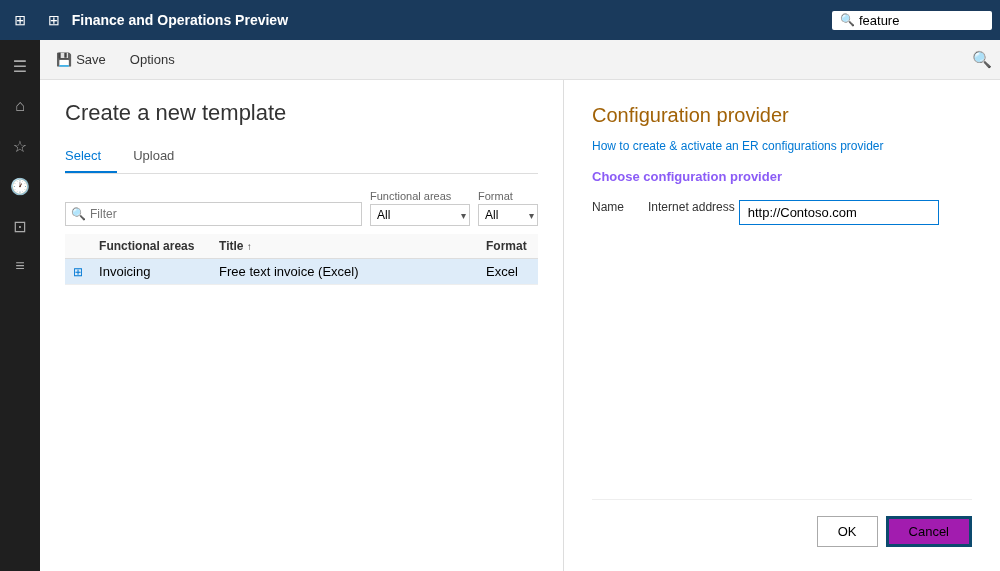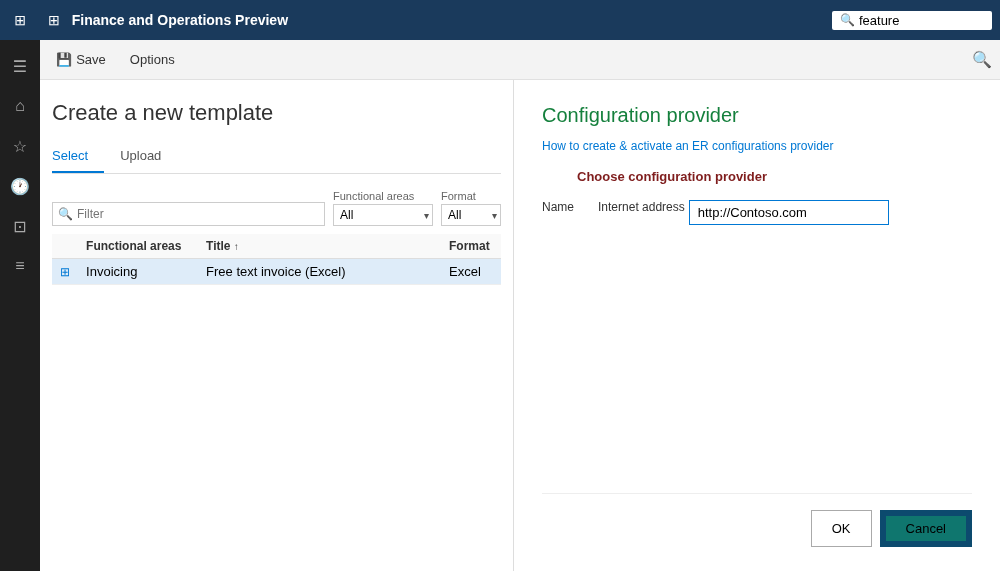--- a/index.html
+++ b/index.html
@@ -101,23 +101,23 @@
       margin-left: auto;
       background: none;
       border: none;
       cursor: pointer;
       font-size: 16px;
       color: #555;
     }
 
     
     .left-panel {
-      width: 474px;
+      width: 524px;
       flex-shrink: 0;
-      padding: 20px 12px;
+      padding: 20px 25px;
       overflow-y: auto;
       border-right: 1px solid #ddd;
     }
 
     .page-title {
       font-size: 22px;
       font-weight: 300;
       color: #333;
       margin-bottom: 16px;
     }
@@ -247,36 +247,35 @@
       flex: 1;
       padding: 24px 28px;
       background: #fff;
       display: flex;
       flex-direction: column;
       position: relative;
     }
     .panel-title {
       font-size: 20px;
       font-weight: 300;
-      color: #15803d;
+      color: #a16207;
       margin-bottom: 12px;
     }
     .panel-link {
       color: #0078d4;
       font-size: 12px;
       text-decoration: none;
       margin-bottom: 16px;
       display: inline-block;
     }
     .panel-subtitle {
       font-size: 13px;
       font-weight: 600;
-      color: #7f1d1d;
+      color: #8b5cf6;
       margin-bottom: 16px;
-      margin-left: 35px;
     }
 
     .form-row {
       display: flex;
       gap: 24px;
       margin-bottom: 8px;
     }
     .form-field {
       display: flex;
       flex-direction: row;
@@ -300,22 +299,22 @@
       display: flex;
       justify-content: flex-end;
       gap: 8px;
       padding-top: 16px;
       border-top: 1px solid #eee;
     }
     .btn {
       padding: 5px 20px;
       font-size: 13px;
       cursor: pointer;
-      border: 6px solid #0c4a6e;
-      background: #0f766e;
+      border: 3px solid #0c4a6e;
+      background: #a21caf;
     }
     .btn-primary {
       background: #fff;
       border: 1px solid #aaa;
     }
   </style>
 </head>
 <body>
 
 <div style="display:flex; flex-direction:column; width:40px; flex-shrink:0;">

